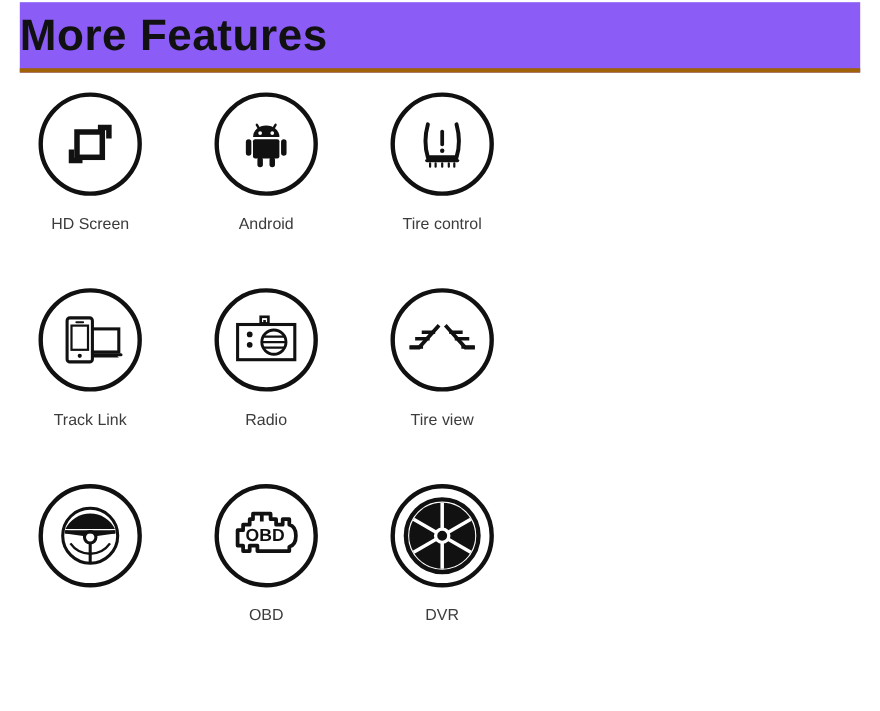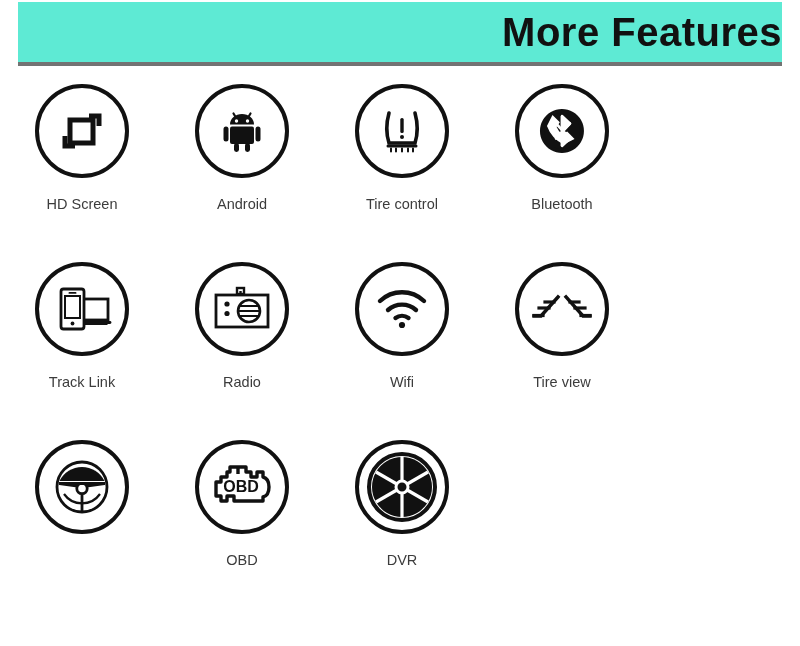--- a/index.html
+++ b/index.html
@@ -17,25 +17,25 @@
     position: relative;
   }
 
   
   .header {
     position: absolute;
     left: 18px;
     top: 2px;
     width: 764px;
     height: 60px;
-    background: #5eead4;
-    border-bottom: 4px solid #737373;
+    background: #8b5cf6;
+    border-bottom: 4px solid #a16207;
     display: flex;
     align-items: center;
-    justify-content: flex-end;
+    justify-content: flex-start;
   }
   .header-title {
     font-size: 40px;
     font-weight: bold;
     color: #111111;
     letter-spacing: 0.5px;
     line-height: 1;
     font-family: "Liberation Sans", sans-serif;
   }
 
@@ -129,34 +129,20 @@
           <path d="M15 8 C12.5 17 11.5 27 15 38 L41 38 C44.5 27 43.5 17 41 8" fill="none" stroke="#111" stroke-width="3.6" stroke-linecap="round"></path>
           <rect x="26.3" y="13" width="3.4" height="15" rx="1.6" fill="#111"></rect>
           <circle cx="28" cy="32" r="2" fill="#111"></circle>
           <path d="M14 41 L42 41" stroke="#111" stroke-width="3" stroke-linecap="round"></path>
           <path d="M17 43.5 L17 46.5 M22 43.5 L22 46.5 M28 43.5 L28 46.5 M34 43.5 L34 46.5 M39 43.5 L39 46.5" stroke="#111" stroke-width="2" stroke-linecap="round"></path>
         </svg>
       </div>
       <div class="cell-label">Tire control</div>
     </div>
 
-    <div class="cell">
-      <div class="circle">
-        <svg width="52" height="52" viewBox="0 0 52 52">
-          <path d="M26 4 A22 22 0 1 1 25.9 4 Z M26 10 A16 16 0 1 0 26.1 10 Z" fill="#111" fill-rule="evenodd"></path>
-          <circle cx="26" cy="26" r="18" fill="#111"></circle>
-          <path d="M16 10 L10 22 A36 36 0 0 0 28 42 L40 36 L32 28 L26.5 31 A22 22 0 0 1 20.5 23 L24 18 Z" fill="#fff" transform="translate(-1,-2) scale(0.92) translate(3,3)"></path>
-          <path d="M26 11 L34 18.5 L26 26 L26 11 Z M26 26 L34 33.5 L26 41 L26 26 Z" fill="#fff" stroke="#fff" stroke-width="2.4" stroke-linejoin="round" fill-rule="evenodd"></path>
-          <path d="M20 18.5 L34 33.5 M20 33.5 L34 18.5" stroke="#fff" stroke-width="2.6" stroke-linecap="round"></path>
-          <path d="M26 11 L26 41" stroke="#fff" stroke-width="2.6"></path>
-          <circle cx="26" cy="26" r="21" fill="none" stroke="#fff" stroke-width="0"></circle>
-        </svg>
-      </div>
-      <div class="cell-label">Bluetooth</div>
-    </div>
 
   </div>
 
   <div class="row">
 
 
     <div class="cell">
       <div class="circle">
         <svg width="60" height="54" viewBox="0 0 60 54">
           <rect x="27" y="17" width="29" height="21" fill="#fff" stroke="#111" stroke-width="2.8"></rect>
@@ -179,31 +165,20 @@
           <rect x="5" y="10" width="52" height="32" fill="#fff" stroke="#111" stroke-width="2.8"></rect>
           <circle cx="16" cy="19" r="2.6" fill="#111"></circle>
           <circle cx="16" cy="28.5" r="2.6" fill="#111"></circle>
           <circle cx="38" cy="26" r="11" fill="none" stroke="#111" stroke-width="2.6"></circle>
           <path d="M28 21 L48 21 M27.3 26 L48.7 26 M28 31 L48 31" stroke="#111" stroke-width="2.2"></path>
         </svg>
       </div>
       <div class="cell-label">Radio</div>
     </div>
 
-    <div class="cell">
-      <div class="circle">
-        <svg width="56" height="44" viewBox="0 0 56 44">
-          <path d="M6 14 A32 32 0 0 1 50 14" fill="none" stroke="#111" stroke-width="4.4" stroke-linecap="round"></path>
-          <path d="M14 23 A21 21 0 0 1 42 23" fill="none" stroke="#111" stroke-width="4.4" stroke-linecap="round"></path>
-          <path d="M21.5 31 A11 11 0 0 1 34.5 31" fill="none" stroke="#111" stroke-width="4.4" stroke-linecap="round"></path>
-          <circle cx="28" cy="38" r="3.1" fill="#111"></circle>
-        </svg>
-      </div>
-      <div class="cell-label">Wifi</div>
-    </div>
 
     <div class="cell">
       <div class="circle">
         <svg width="62" height="34" viewBox="0 0 62 34">
           <path d="M27 5 L10 24 L3 24" fill="none" stroke="#111" stroke-width="3.4" stroke-linecap="square"></path>
           <path d="M23 10 L14 10" stroke="#111" stroke-width="3.2" stroke-linecap="square"></path>
           <path d="M18 16 L8 16" stroke="#111" stroke-width="3.2" stroke-linecap="square"></path>
           <path d="M12 23.5 L3 23.5" stroke="#111" stroke-width="3.2" stroke-linecap="square"></path>
           <path d="M35 5 L52 24 L59 24" fill="none" stroke="#111" stroke-width="3.4" stroke-linecap="square"></path>
           <path d="M39 10 L48 10" stroke="#111" stroke-width="3.2" stroke-linecap="square"></path>

